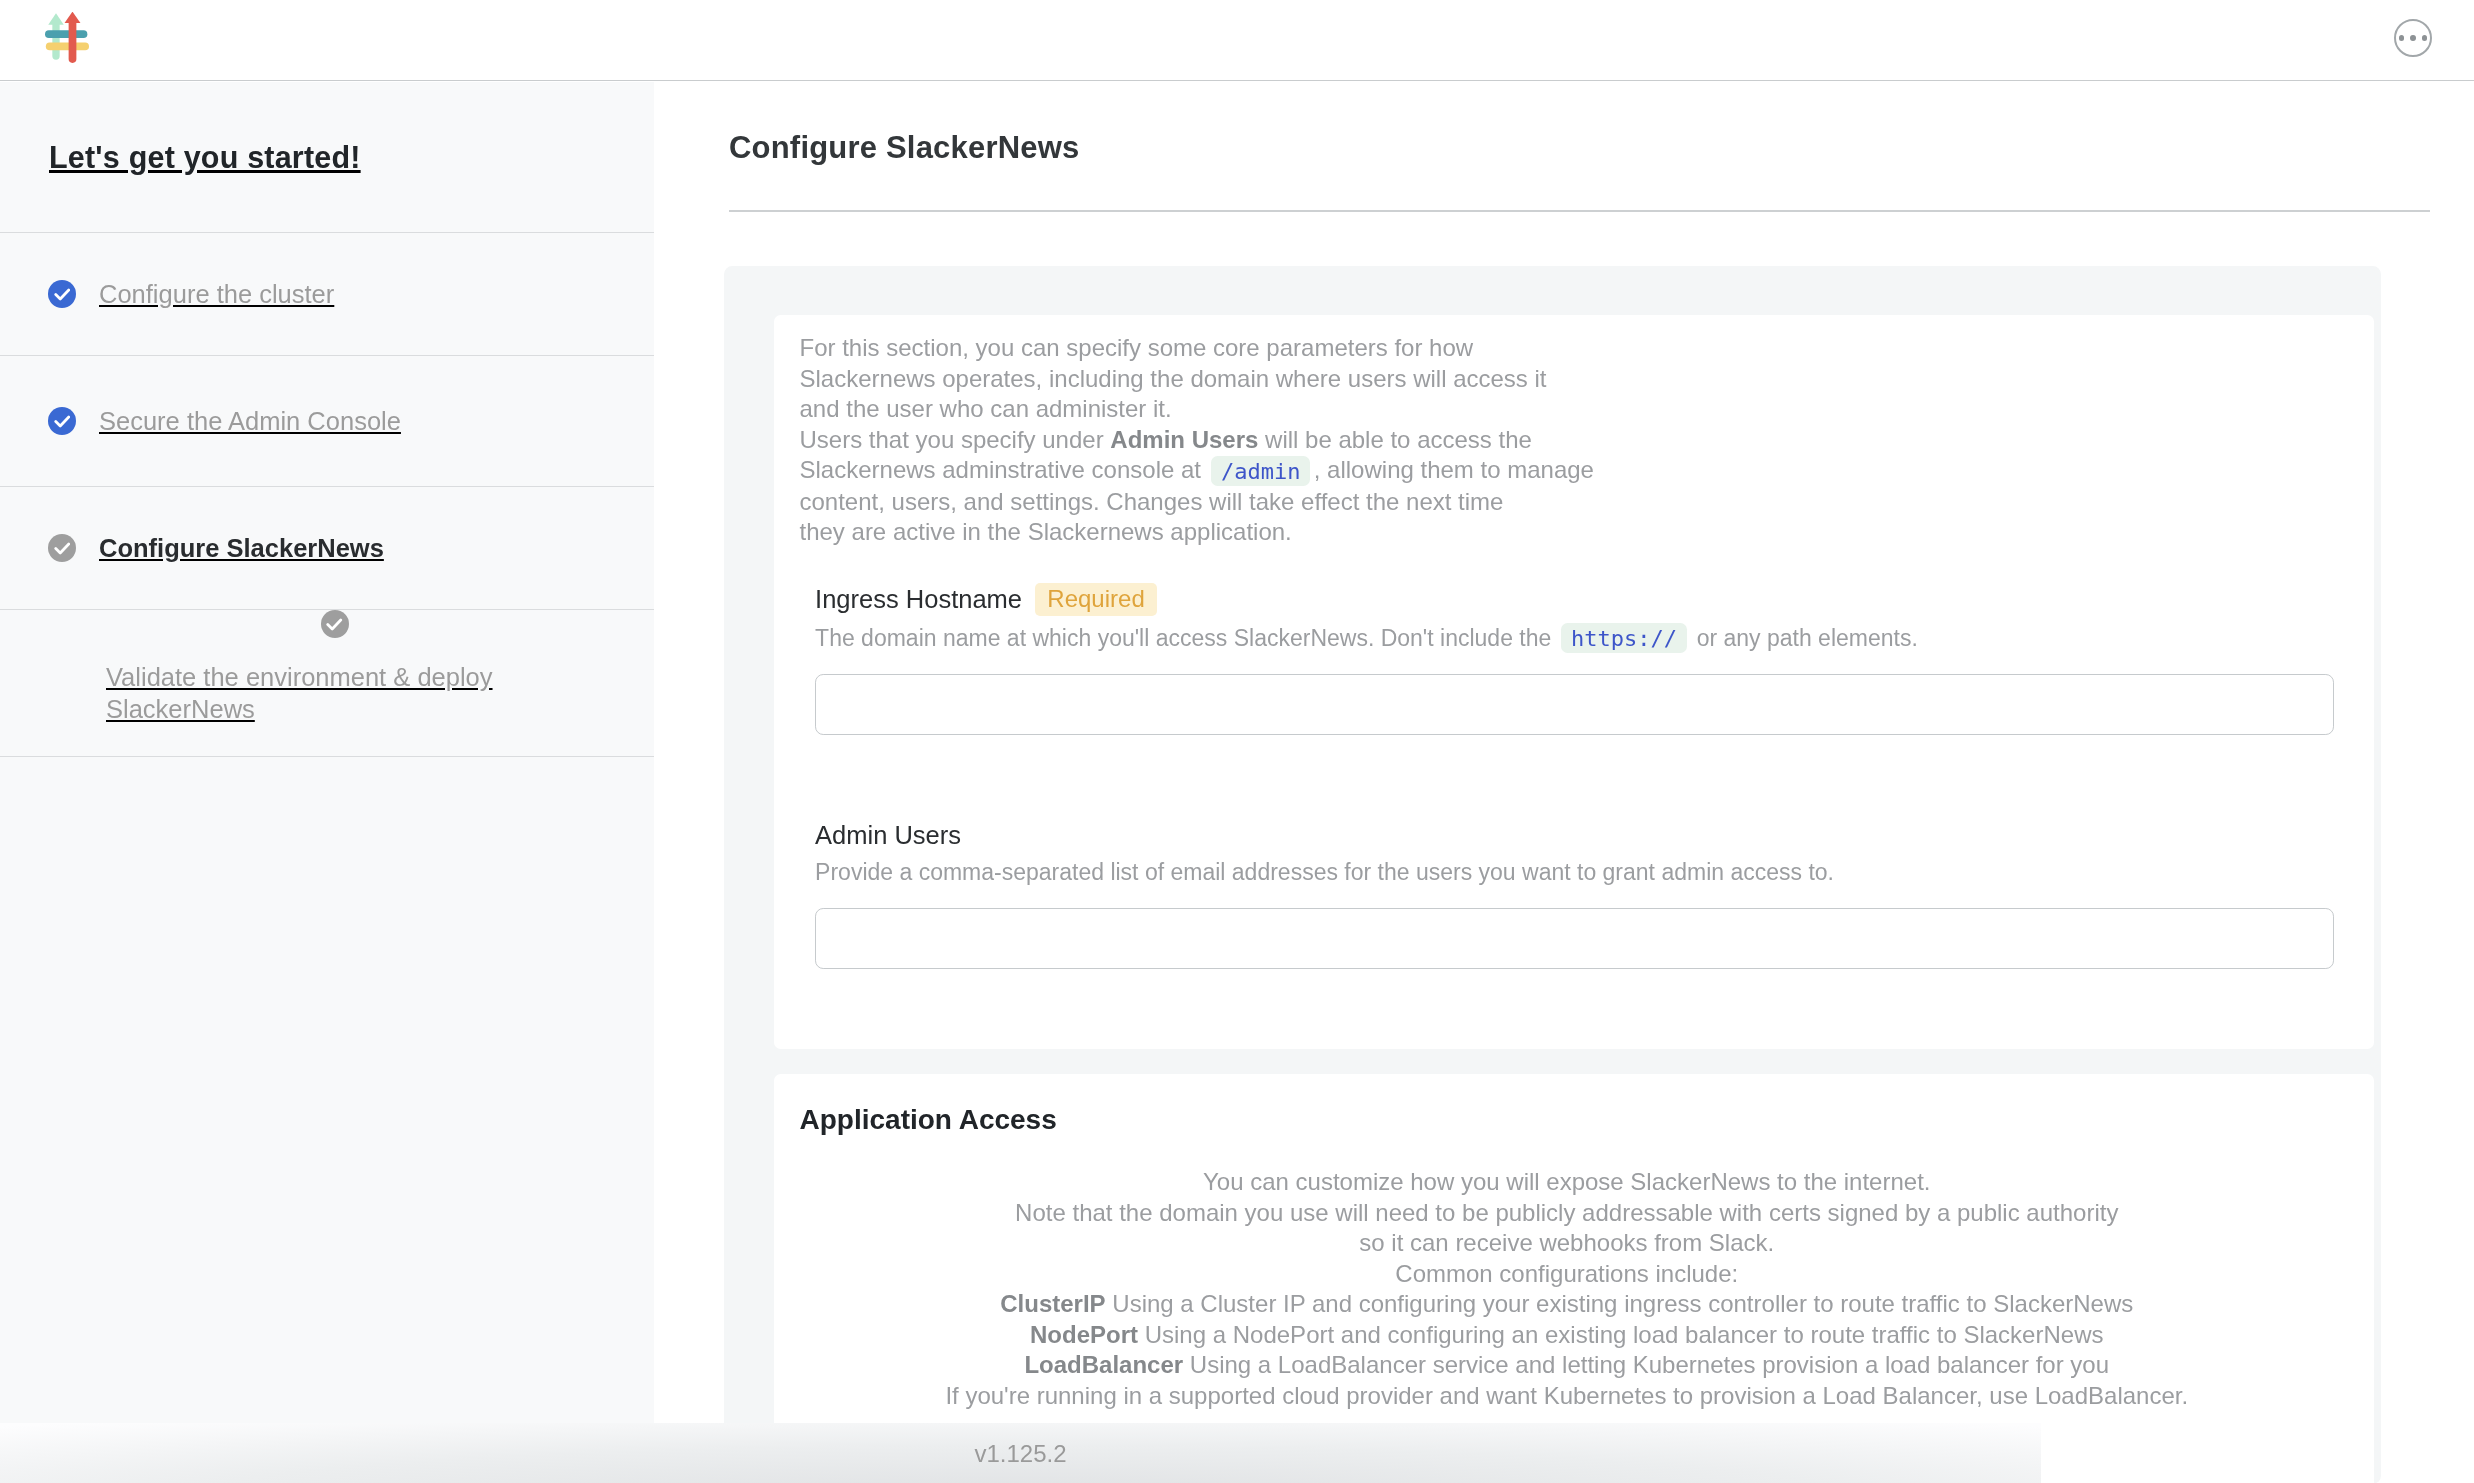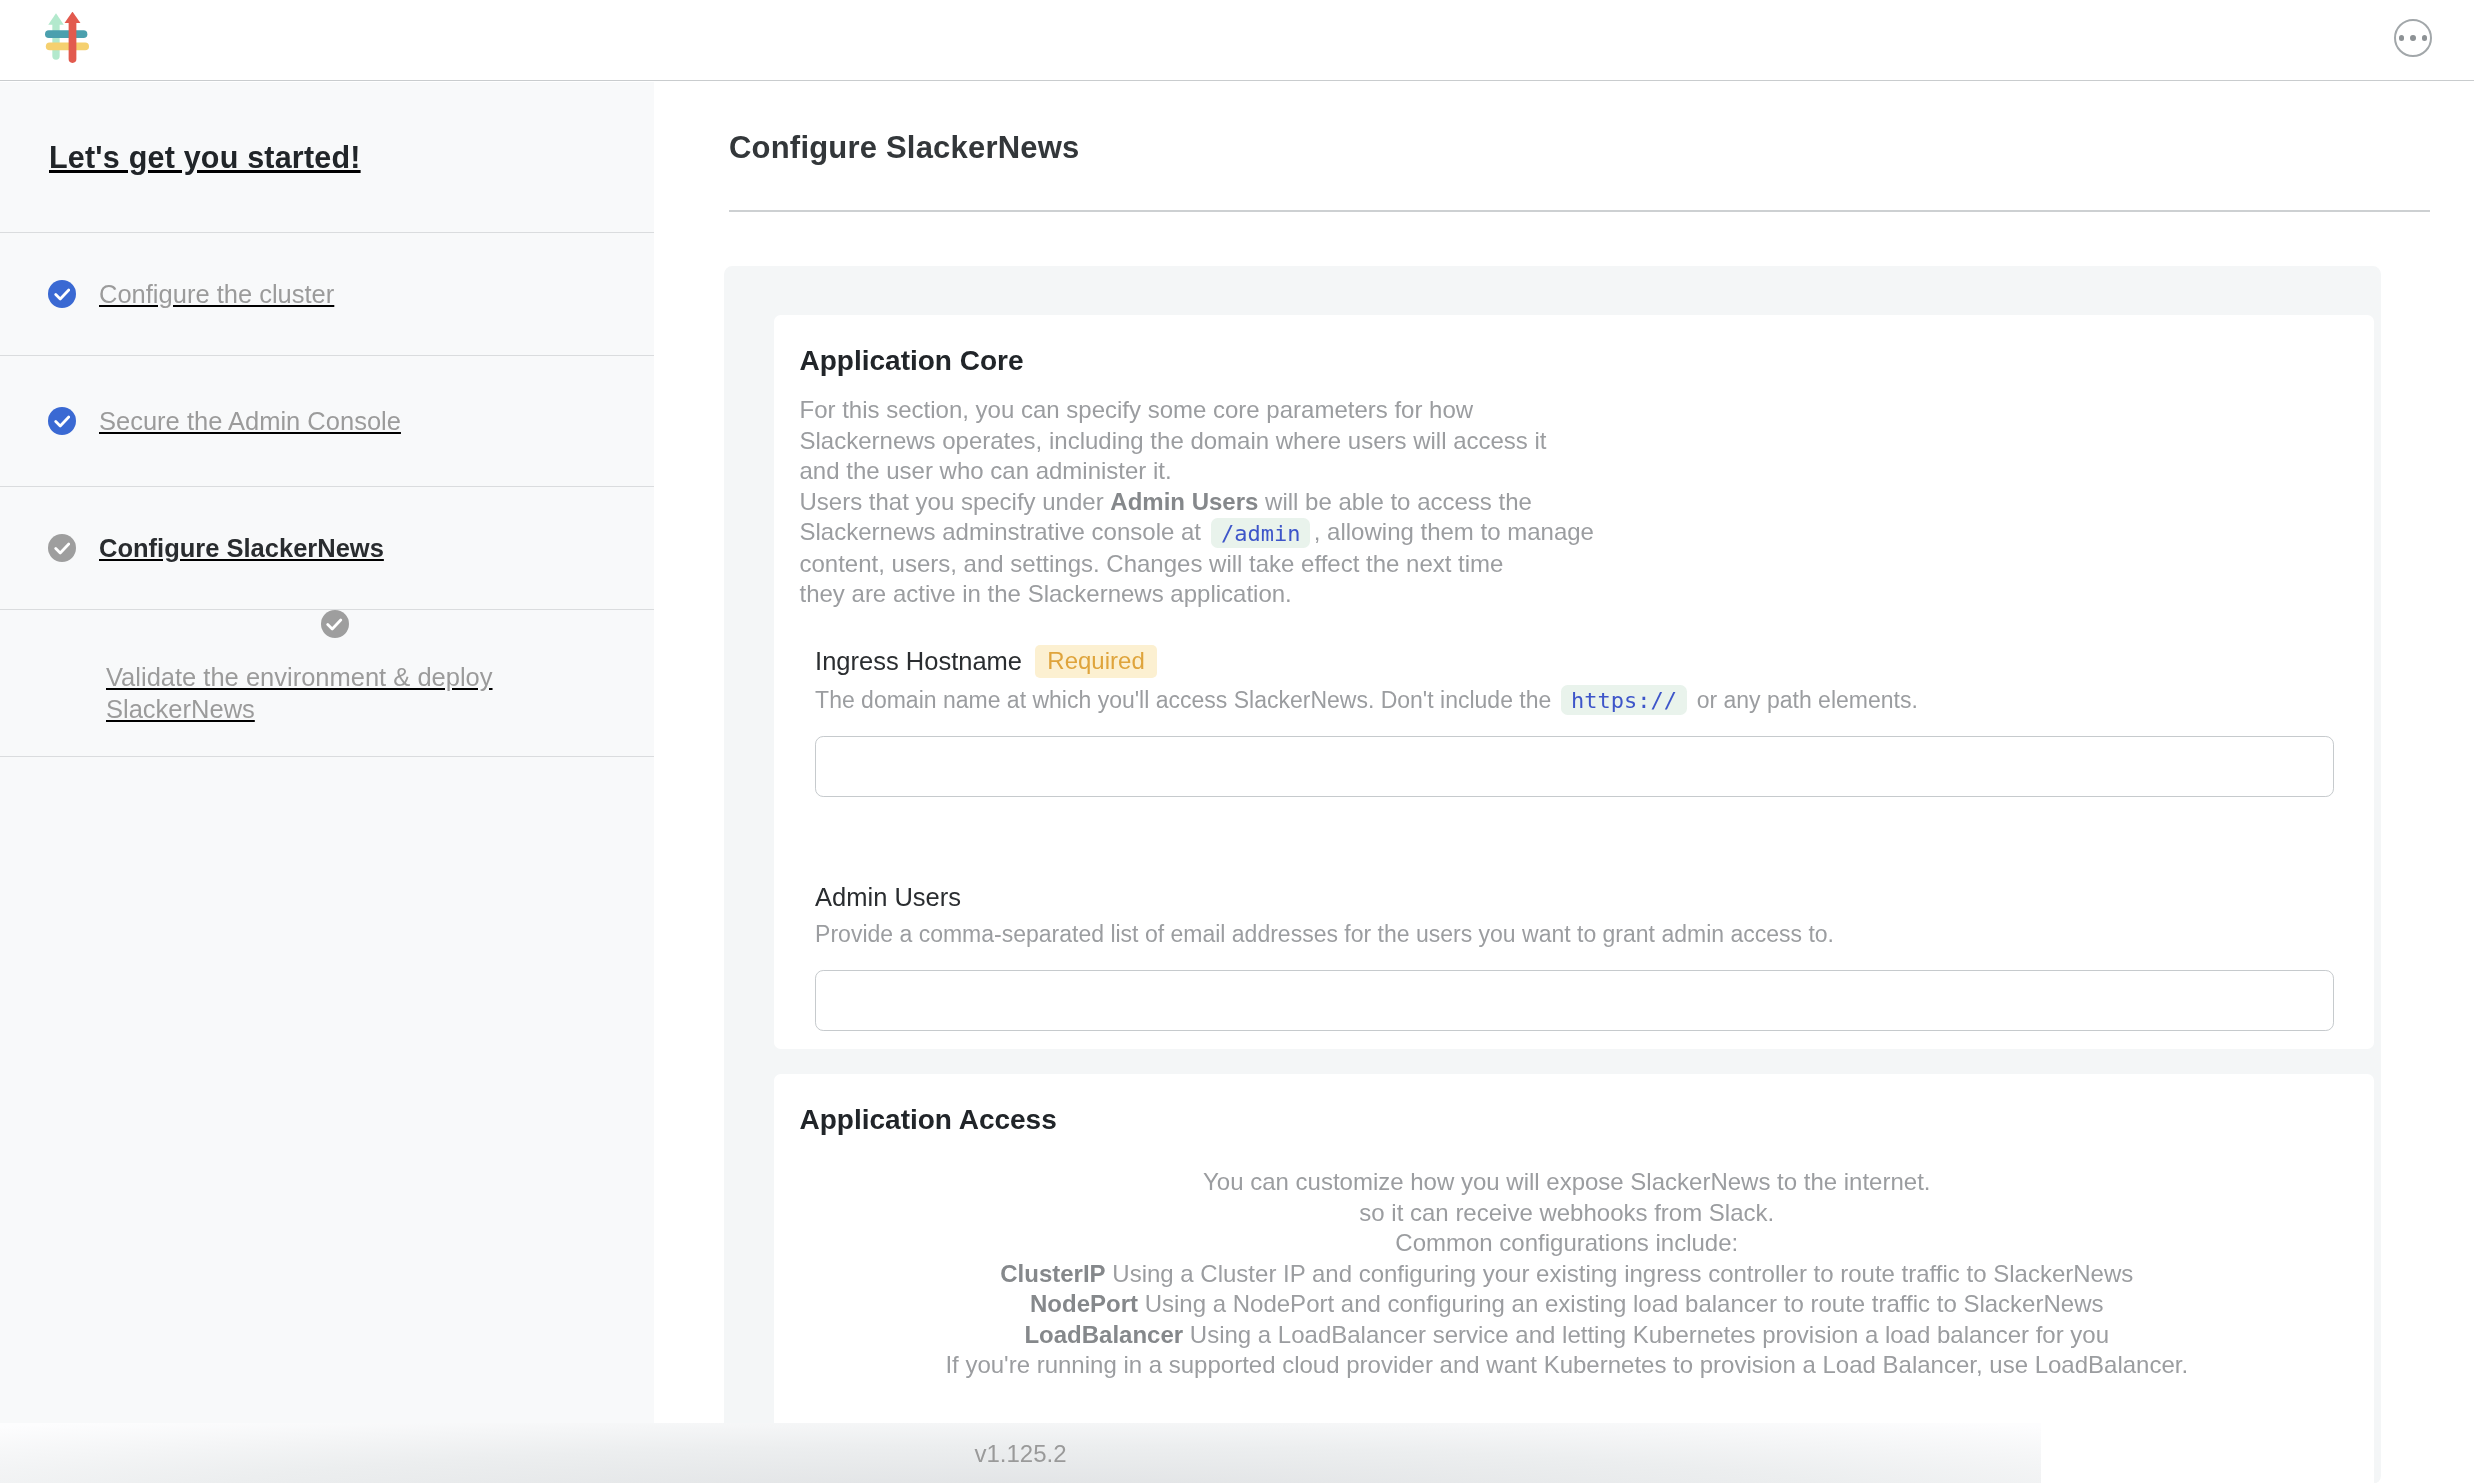--- a/index.html
+++ b/index.html
@@ -125,21 +125,20 @@
       <span class="step-label">Validate the environment &amp; deploy SlackerNews</span>
     </div>
   </div>
 
   <div class="main-title">Configure SlackerNews</div>
   <div class="title-divider"></div>
 
   <div class="panel">
 
     <div class="card card-core">
-      <h2>Application Core</h2>
       <div class="para">
         <div><span>For this section, you can specify some core parameters for how</span></div>
         <div><span>Slackernews operates, including the domain where users will access it</span></div>
         <div><span>and the user who can administer it.</span></div>
         <div><span>Users that you specify under </span><span class="b">Admin Users</span><span> will be able to access the</span></div>
         <div><span>Slackernews adminstrative console at </span><span class="code">/admin</span><span>, allowing them to manage</span></div>
         <div><span>content, users, and settings. Changes will take effect the next time</span></div>
         <div><span>they are active in the Slackernews application.</span></div>
       </div>
 
@@ -158,20 +157,21 @@
         </div>
         <div class="help">Provide a comma-separated list of email addresses for the users you want to grant admin access to.</div>
         <input class="text-input" type="text" value="" style="">
       </div>
     </div>
 
     <div class="card card-access">
       <h2>Application Access</h2>
       <div class="para access-para">
         <div><span>You can customize how you will expose SlackerNews to the internet.</span></div>
+        <div><span>Note that the domain you use will need to be publicly addressable with certs signed by a public authority</span></div>
         <div><span>so it can receive webhooks from Slack.</span></div>
         <div><span>Common configurations include:</span></div>
         <div><span class="b">ClusterIP</span><span> Using a Cluster IP and configuring your existing ingress controller to route traffic to SlackerNews</span></div>
         <div><span class="b">NodePort</span><span> Using a NodePort and configuring an existing load balancer to route traffic to SlackerNews</span></div>
         <div><span class="b">LoadBalancer</span><span> Using a LoadBalancer service and letting Kubernetes provision a load balancer for you</span></div>
         <div><span>If you're running in a supported cloud provider and want Kubernetes to provision a Load Balancer, use LoadBalancer.</span></div>
       </div>
     </div>
   </div>
 

